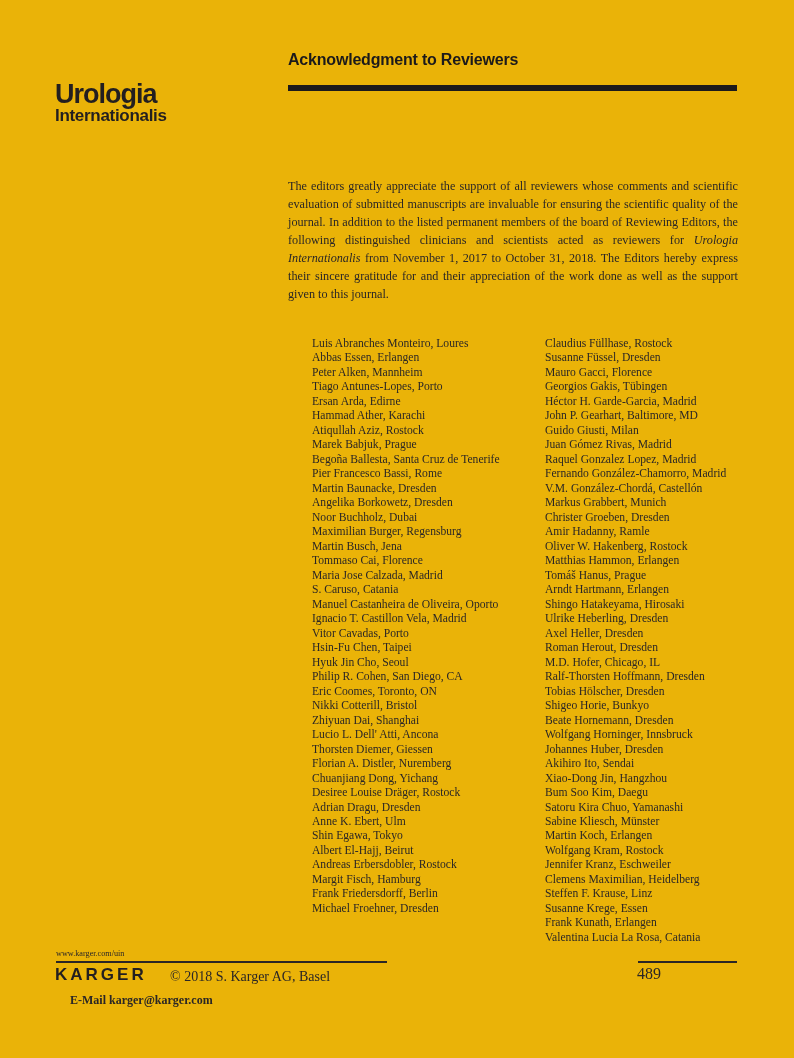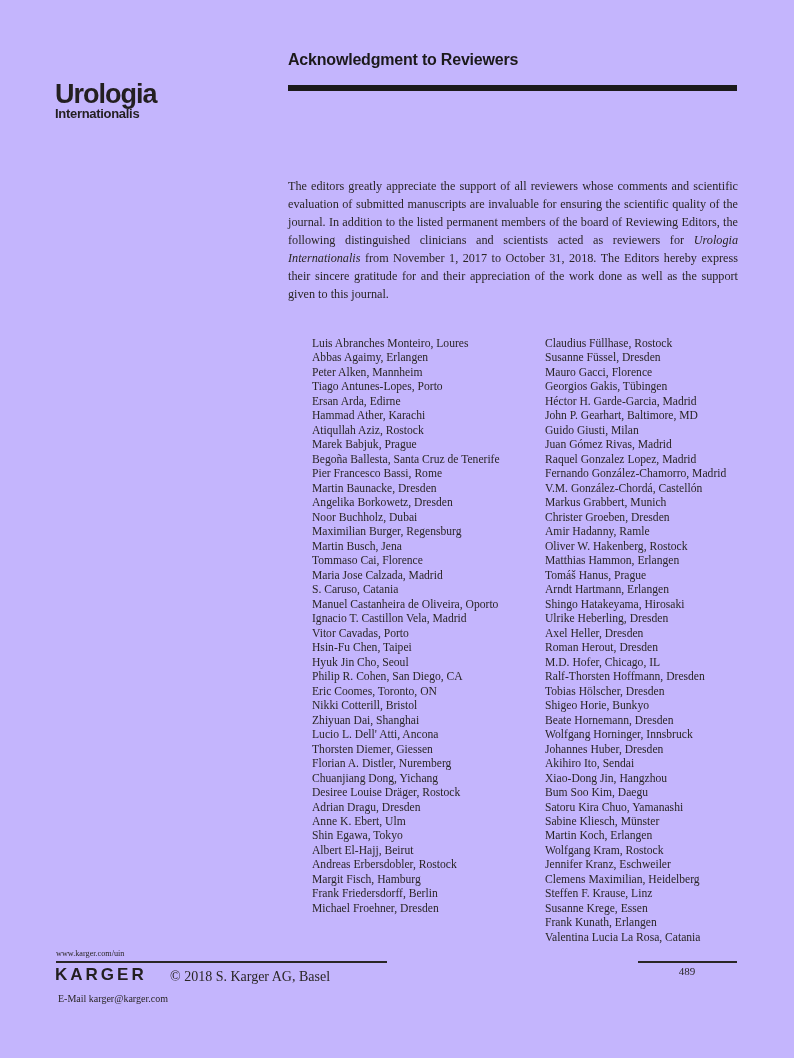--- a/index.html
+++ b/index.html
@@ -1,21 +1,21 @@
 <!DOCTYPE html>
 <html><head>
 <meta charset="utf-8">
 <style>
   * { margin: 0; padding: 0; box-sizing: border-box; }
   html, body { background: #ffffff; }
   .page {
     position: relative;
     width: 794px;
     height: 1058px;
-    background: #c4b5fd;
+    background: #eab308;
     font-family: "Liberation Serif", serif;
     color: #231f20;
     overflow: hidden;
   }
 
   
   .article-title {
     position: absolute;
     left: 288px;
     top: 51px;
@@ -43,21 +43,21 @@
     font-family: "Liberation Sans", sans-serif;
     font-weight: bold;
     color: #231f20;
   }
   .journal-logo .logo-main {
     font-size: 27px;
     letter-spacing: -1px;
     line-height: 28px;
   }
   .journal-logo .logo-sub {
-    font-size: 13px;
+    font-size: 17px;
     letter-spacing: -0.3px;
     text-align: left;
     margin-top: -2px;
   }
 
   
   .intro {
     position: absolute;
     left: 288px;
     top: 177px;
@@ -120,30 +120,31 @@
     left: 170px;
     top: 969px;
     font-size: 14px;
     color: #2a2626;
   }
   .page-number {
     position: absolute;
     left: 637px;
     top: 965px;
     width: 100px;
-    text-align: center;
-    font-size: 11px;
+    text-align: left;
+    font-size: 16px;
     color: #2a2626;
   }
   .contact-email {
     position: absolute;
-    left: 58px;
+    left: 70px;
     top: 993px;
-    font-size: 10px;
-    color: #2a2626;
+    font-size: 12px;
+    color: #2a2626;
+    font-weight: bold;
   }
   .contact-web {
     position: absolute;
     left: 56px;
     top: 949px;
     font-size: 8.2px;
     color: #2a2626;
   }
 </style>
 </head>
@@ -158,21 +159,21 @@
   <div class="journal-logo">
     <div class="logo-main">Urologia</div>
     <div class="logo-sub">Internationalis</div>
   </div>
 
   <p class="intro"><span>The editors greatly appreciate the support of all reviewers whose comments and scientific evaluation of submitted manuscripts are invaluable for ensuring the scientific quality of the journal. In addition to the listed permanent members of the board of Reviewing Editors, the following distinguished clinicians and scientists acted as reviewers for </span><span class="em">Urologia Internationalis</span><span> from November 1, 2017 to October 31, 2018. The Editors hereby express their sincere gratitude for and their appreciation of the work done as well as the support given to this journal.</span></p>
 
   <div class="reviewer-columns">
     <div class="reviewer-col-1">
         <div class="reviewer">Luis Abranches Monteiro, Loures</div>
-        <div class="reviewer">Abbas Agaimy, Erlangen</div>
+        <div class="reviewer">Abbas Essen, Erlangen</div>
         <div class="reviewer">Peter Alken, Mannheim</div>
         <div class="reviewer">Tiago Antunes-Lopes, Porto</div>
         <div class="reviewer">Ersan Arda, Edirne</div>
         <div class="reviewer">Hammad Ather, Karachi</div>
         <div class="reviewer">Atiqullah Aziz, Rostock</div>
         <div class="reviewer">Marek Babjuk, Prague</div>
         <div class="reviewer">Begoña Ballesta, Santa Cruz de Tenerife</div>
         <div class="reviewer">Pier Francesco Bassi, Rome</div>
         <div class="reviewer">Martin Baunacke, Dresden</div>
         <div class="reviewer">Angelika Borkowetz, Dresden</div>

